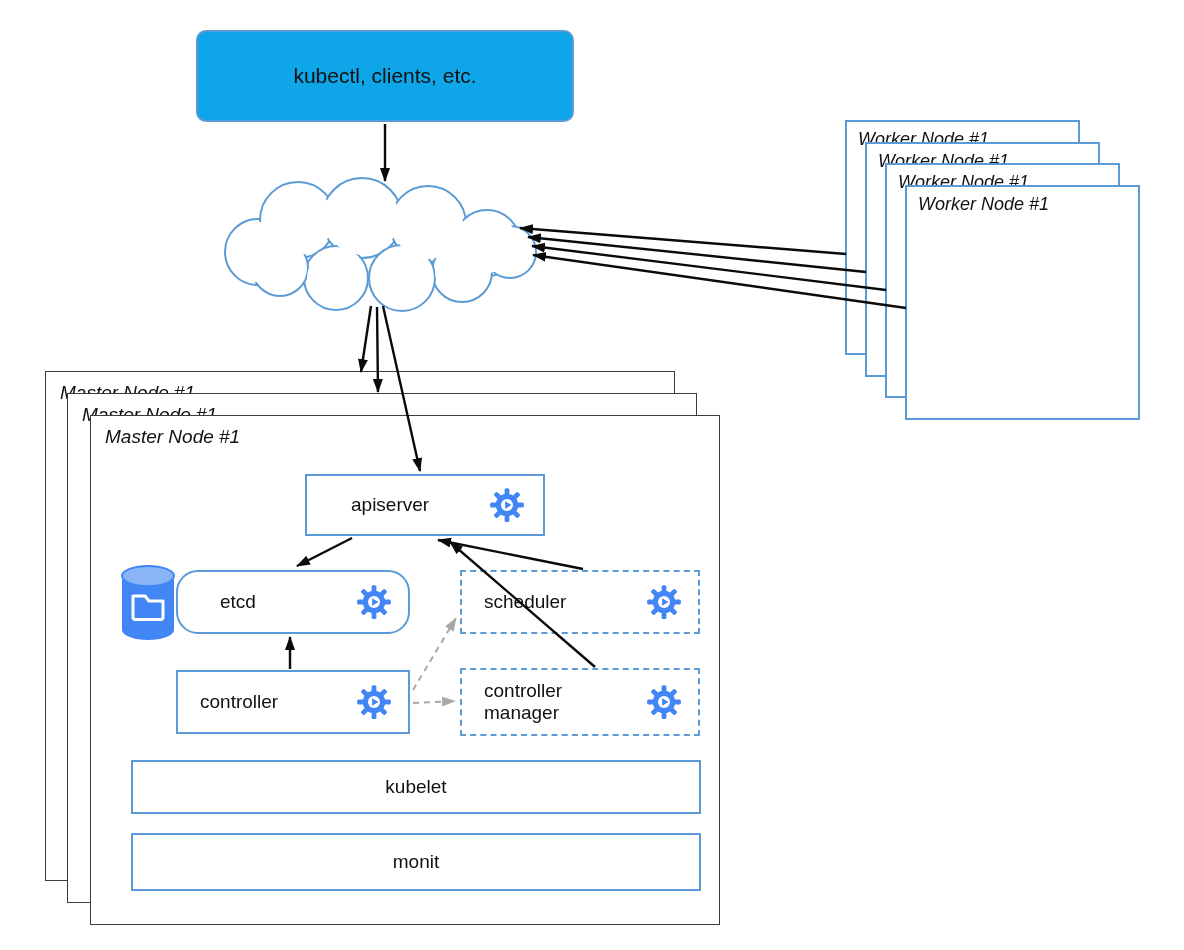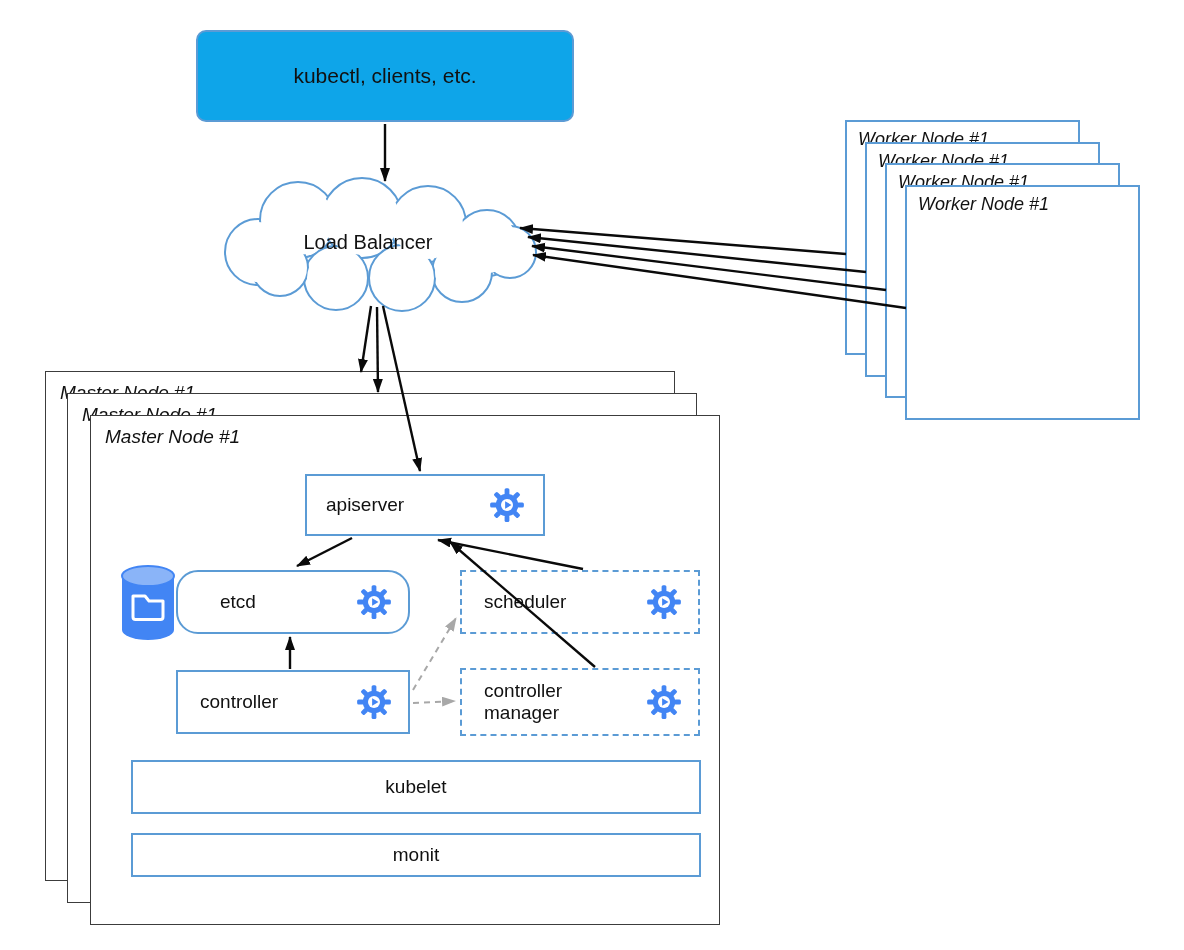--- a/index.html
+++ b/index.html
@@ -92,21 +92,21 @@
     <span class="node-label">Master Node #1</span>
   </div>
   <div class="card master" style="left:90px;top:415px;">
     <span class="node-label">Master Node #1</span>
   </div>
 
   <div class="client-box">
     <span>kubectl, clients, etc.</span>
   </div>
 
-  <div class="comp" style="left:305px;top:474px;width:240px;height:62px;padding-left:19px;padding-right:18px;">
+  <div class="comp" style="left:305px;top:474px;width:240px;height:62px;padding-left:44px;padding-right:18px;">
     <span class="comp-label">apiserver</span>
     <svg class="gear" viewBox="0 0 48 48">
         <use href="#gear-symbol"></use>
       </svg>
   </div>
 
   <div class="comp" style="left:176px;top:570px;width:234px;height:64px;padding-left:42px;border-radius:22px;">
     <span class="comp-label">etcd</span>
     <svg class="gear" viewBox="0 0 48 48">
         <use href="#gear-symbol"></use>
@@ -134,25 +134,24 @@
     <span class="comp-label two-line">controller manager</span>
     <svg class="gear" viewBox="0 0 48 48">
         <use href="#gear-symbol"></use>
       </svg>
   </div>
 
   <div class="comp center" style="left:131px;top:760px;width:570px;height:54px;">
     <span class="comp-label">kubelet</span>
   </div>
 
-  <div class="comp center" style="left:131px;top:833px;width:570px;height:44px;">
+  <div class="comp center" style="left:131px;top:833px;width:570px;height:58px;">
     <span class="comp-label">monit</span>
   </div>
 
-  <div class="lb-label">Load Balancer</div>
 
   <svg class="overlay" viewBox="0 0 1184 950">
     <defs>
       <marker id="ah" markerUnits="userSpaceOnUse" markerWidth="16" markerHeight="12" refX="13" refY="5" orient="auto">
         <path d="M0,0 L14,5 L0,10 z" fill="#0a0a0a"></path>
       </marker>
       <marker id="ahg" markerUnits="userSpaceOnUse" markerWidth="16" markerHeight="12" refX="13" refY="5" orient="auto">
         <path d="M0,0 L14,5 L0,10 z" fill="#a8a8a8"></path>
       </marker>
     </defs>

